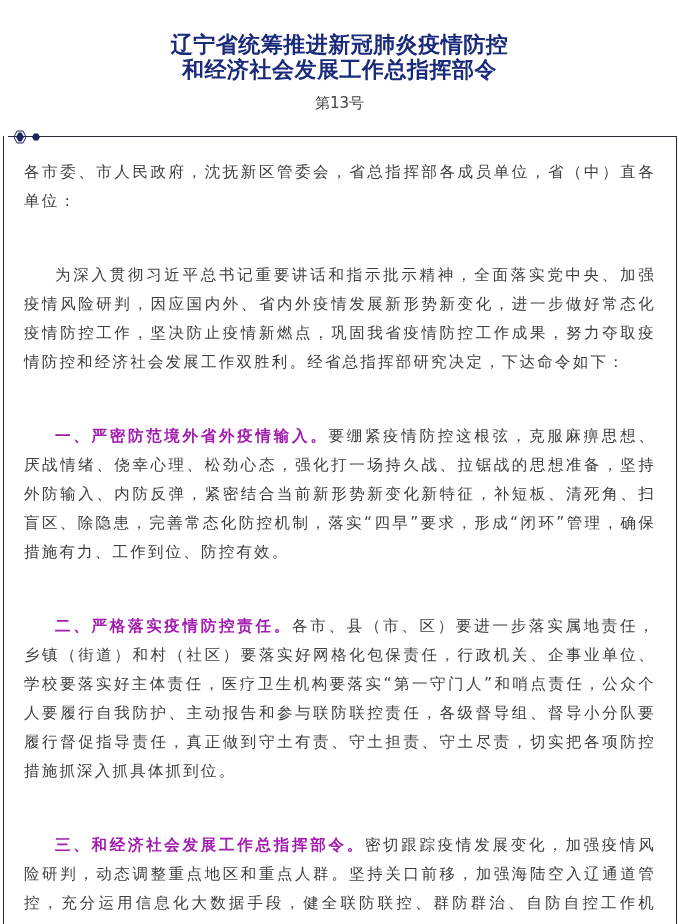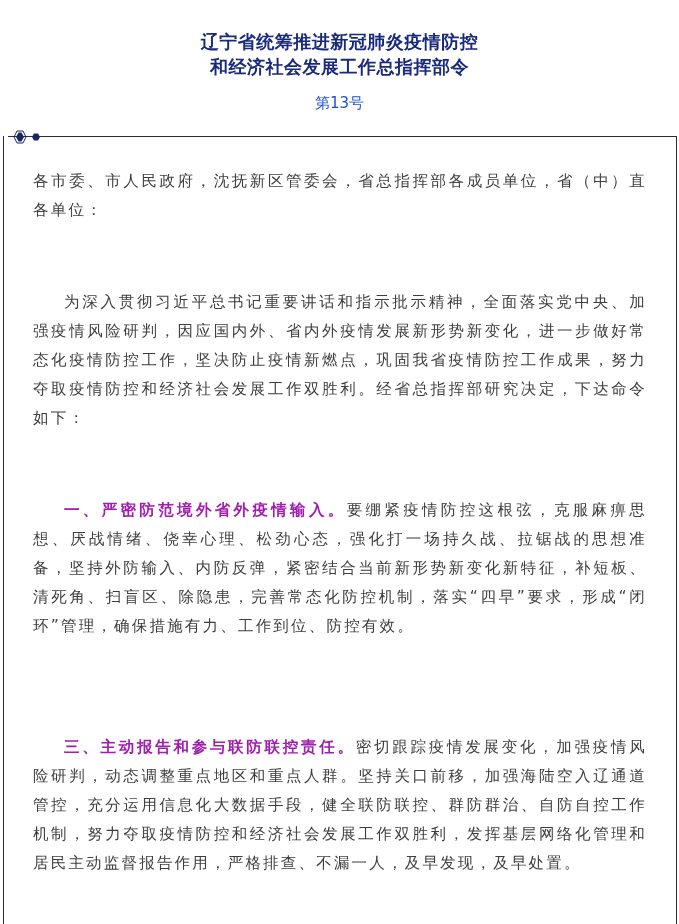--- a/index.html
+++ b/index.html
@@ -1,26 +1,26 @@
 <!DOCTYPE html>
 <html><head>
 <meta charset="utf-8">
 <style>
   html, body { margin: 0; padding: 0; background: #ffffff; }
   body { width: 679px; height: 924px; overflow: hidden; position: relative;
          font-family: "DejaVu Sans", "Liberation Sans", sans-serif; }
-  .title-line { color: #1a2a7a; font-weight: bold; font-size: 18px; letter-spacing: 0.5px; position: absolute; left: 0; width: 679px; text-align: center; }
+  .title-line { color: #1a2a7a; font-weight: bold; font-size: 22px; letter-spacing: 0.5px; position: absolute; left: 0; width: 679px; text-align: center; }
   .t1 { top: 30px; }
   .t2 { top: 55px; }
-  .order-no { position: absolute; top: 94px; left: 0; width: 679px; text-align: center; color: #1d4ed8; font-size: 15px; }
+  .order-no { position: absolute; top: 94px; left: 0; width: 679px; text-align: center; color: #404040; font-size: 15px; }
   .deco { position: absolute; top: 127px; left: 4px; height: 20px; width: 60px; }
   .box { position: absolute; top: 136px; left: 3px; width: 674px; height: 800px;
          border-top: 1px solid #2b2b3a; border-left: 1px solid #2b2b3a; border-right: 1px solid #2b2b3a; box-sizing: border-box; }
   .content { position: absolute; top: 150px; left: 16px; width: 648px; color: #3e3e3e; font-size: 15.5px; line-height: 29px; letter-spacing: 2.2px; text-align: justify; }
-  .content p { margin: 17px; }
+  .content p { margin: 8px; }
   .gap { height: 29px; }
   .indent { text-indent: 2em; }
   .sec-head { color: #a21caf; font-weight: bold; }
 </style>
 </head>
 <body>
 
 <div class="title-line t1">辽宁省统筹推进新冠肺炎疫情防控</div>
 <div class="title-line t2">和经济社会发展工作总指挥部令</div>
 <div class="order-no">第13号</div>
@@ -38,15 +38,16 @@
   </g>
 </svg>
 
 <div class="content">
   <p>各市委、市人民政府，沈抚新区管委会，省总指挥部各成员单位，省（中）直各单位：</p>
   <div class="gap"></div>
   <p class="indent">为深入贯彻习近平总书记重要讲话和指示批示精神，全面落实党中央、加强疫情风险研判，因应国内外、省内外疫情发展新形势新变化，进一步做好常态化疫情防控工作，坚决防止疫情新燃点，巩固我省疫情防控工作成果，努力夺取疫情防控和经济社会发展工作双胜利。经省总指挥部研究决定，下达命令如下：</p>
   <div class="gap"></div>
   <p class="indent"><span class="sec-head">一、严密防范境外省外疫情输入。</span><span>要绷紧疫情防控这根弦，克服麻痹思想、厌战情绪、侥幸心理、松劲心态，强化打一场持久战、拉锯战的思想准备，坚持外防输入、内防反弹，紧密结合当前新形势新变化新特征，补短板、清死角、扫盲区、除隐患，完善常态化防控机制，落实“四早”要求，形成“闭环”管理，确保措施有力、工作到位、防控有效。</span></p>
   <div class="gap"></div>
+  <p class="indent"><span class="sec-head">二、严格落实疫情防控责任。</span><span>各市、县（市、区）要进一步落实属地责任，乡镇（街道）和村（社区）要落实好网格化包保责任，行政机关、企事业单位、学校要落实好主体责任，医疗卫生机构要落实“第一守门人”和哨点责任，公众个人要履行自我防护、主动报告和参与联防联控责任，各级督导组、督导小分队要履行督促指导责任，真正做到守土有责、守土担责、守土尽责，切实把各项防控措施抓深入抓具体抓到位。</span></p>
   <div class="gap"></div>
-  <p class="indent"><span class="sec-head">三、主动报告和参与联防联控责任。</span><span>密切跟踪疫情发展变化，加强疫情风险研判，动态调整重点地区和重点人群。坚持关口前移，加强海陆空入辽通道管控，充分运用信息化大数据手段，健全联防联控、群防群治、自防自控工作机制，努力夺取疫情防控和经济社会发展工作双胜利，发挥基层网络化管理和居民主动监督报告作用，严格排查、不漏一人，及早发现，及早处置。</span></p>
+  <p class="indent"><span class="sec-head">三、和经济社会发展工作总指挥部令。</span><span>密切跟踪疫情发展变化，加强疫情风险研判，动态调整重点地区和重点人群。坚持关口前移，加强海陆空入辽通道管控，充分运用信息化大数据手段，健全联防联控、群防群治、自防自控工作机制，努力夺取疫情防控和经济社会发展工作双胜利，发挥基层网络化管理和居民主动监督报告作用，严格排查、不漏一人，及早发现，及早处置。</span></p>
 </div>
 
 </body></html>

